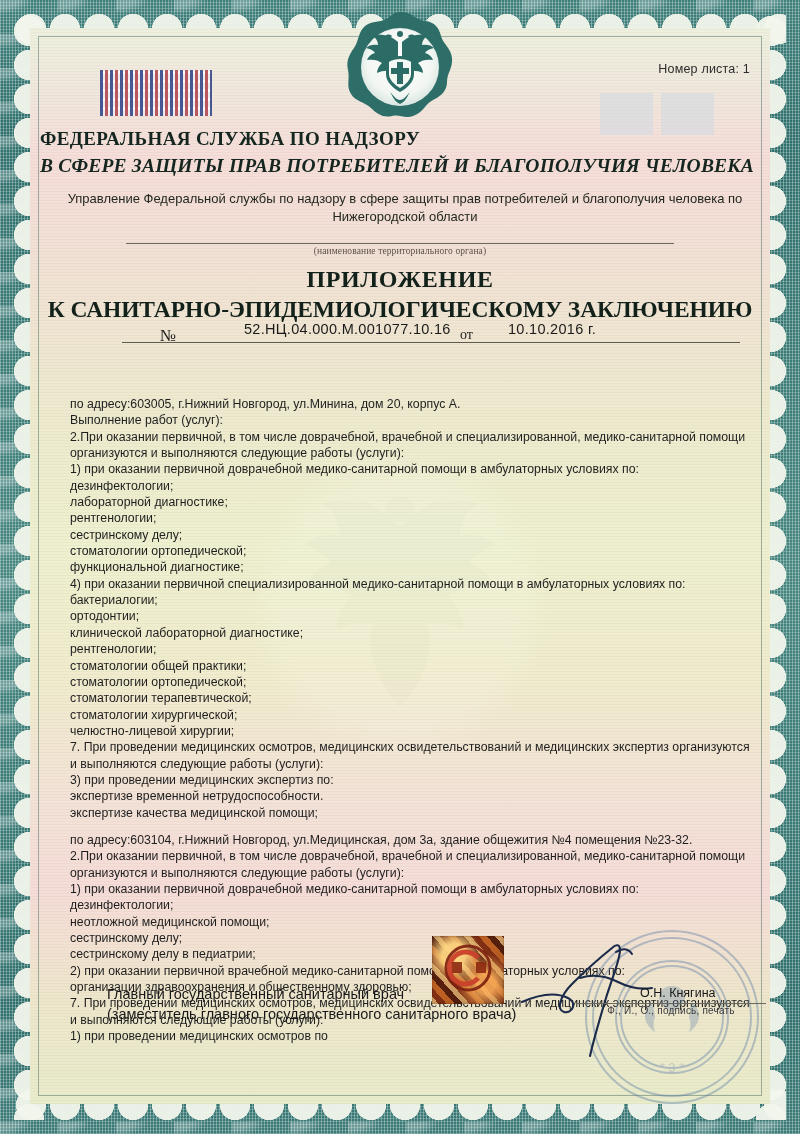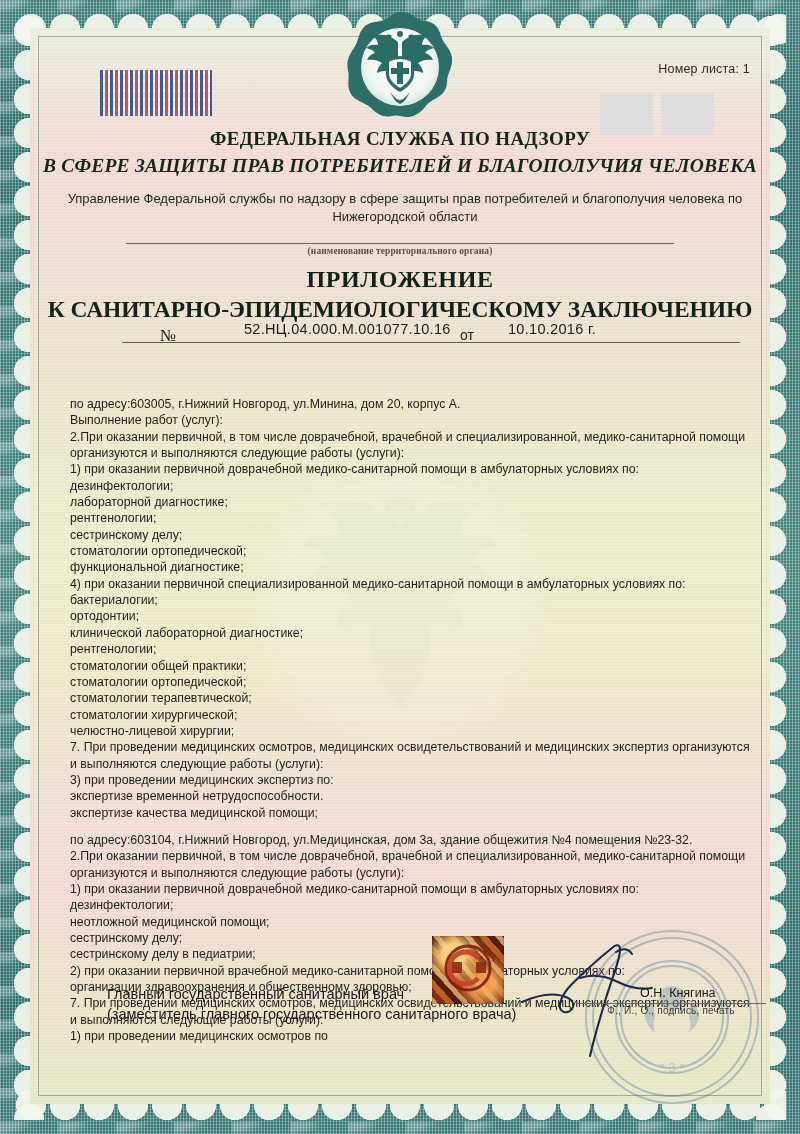--- a/index.html
+++ b/index.html
@@ -133,21 +133,21 @@
   
   .sheet-no{
     position:absolute;
     right:50px; top:62px;
     font-size:12.5px; color:#2b2b2b;
     letter-spacing:.2px;
   }
   .org-title{
     position:absolute;
     left:40px; right:40px; top:128px;
-    text-align:center;
+    text-align:left;
     font-family:"Liberation Serif","DejaVu Serif",serif;
     font-weight:bold;
     color:#14261f;
   }
   .org-title .l1{ font-size:19px; letter-spacing:.4px; display:block; }
   .org-title .l2{ font-size:19.5px; letter-spacing:.2px; display:block; margin-top:5px;font-style:italic; }
 
   .dept{
     position:absolute;
     left:66px; right:56px; top:190px;
@@ -162,21 +162,20 @@
     border-top:1px solid #6b6b5a;
   }
   .org-caption{
     position:absolute;
     left:0; right:0; top:246px;
     text-align:center;
     font-family:"Liberation Serif","DejaVu Serif",serif;
     font-size:9.5px;
     color:#5c5147;
     letter-spacing:.1px;
-    font-weight:bold;
   }
 
   .doc-title{
     position:absolute;
     left:20px; right:20px; top:266px;
     text-align:center;
     font-family:Liberation Serif, serif;
     font-weight:bold;
     color:#13211b;
   }
@@ -192,21 +191,21 @@
     position:absolute; left:100px; top:6px;
     font-family:"Liberation Serif","DejaVu Serif",serif;
     font-size:17px; color:#1d1d1d;
   }
   .numline .nval{
     position:absolute; left:168px; top:1px;
     font-size:14.5px; color:#1b1b1b; letter-spacing:.3px;margin-left:16px;
   }
   .numline .otsym{
     position:absolute; left:400px; top:7px;
-    font-family:Liberation Sans, sans-serif;
+    font-family:Liberation Serif, serif;
     font-size:14px; color:#1d1d1d;
   }
   .numline .dval{
     position:absolute; left:448px; top:1px;
     font-size:14.5px; color:#1b1b1b; letter-spacing:.3px;
   }
   .numline .rule1{
     position:absolute; left:62px; right:246px; top:22px;
     border-bottom:1px solid #5d5d50;
   }

